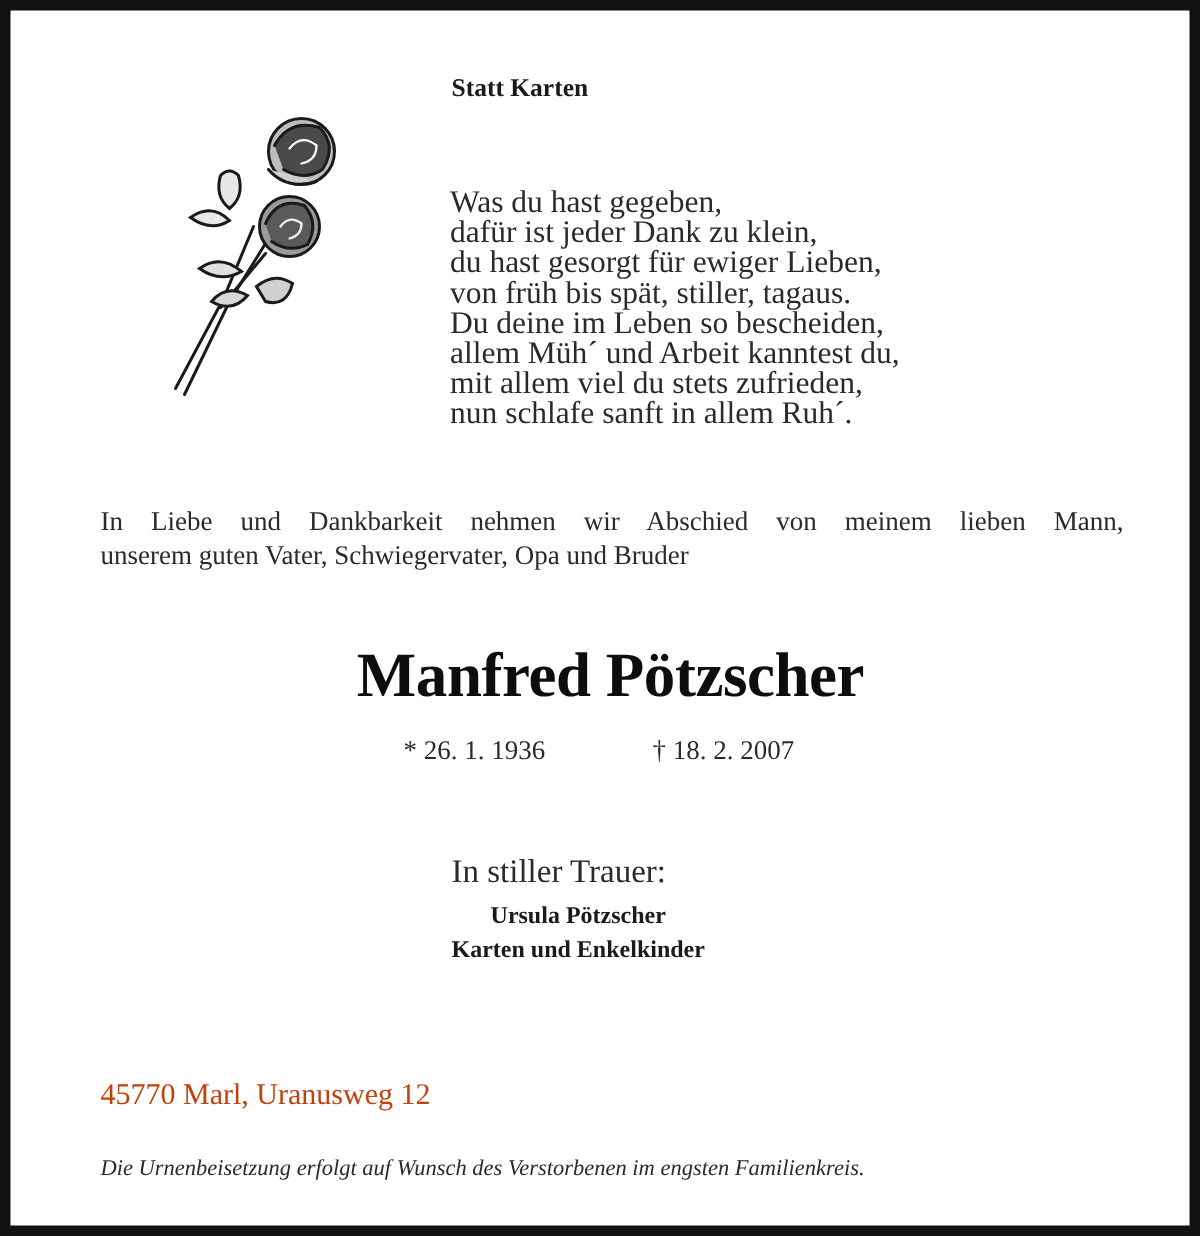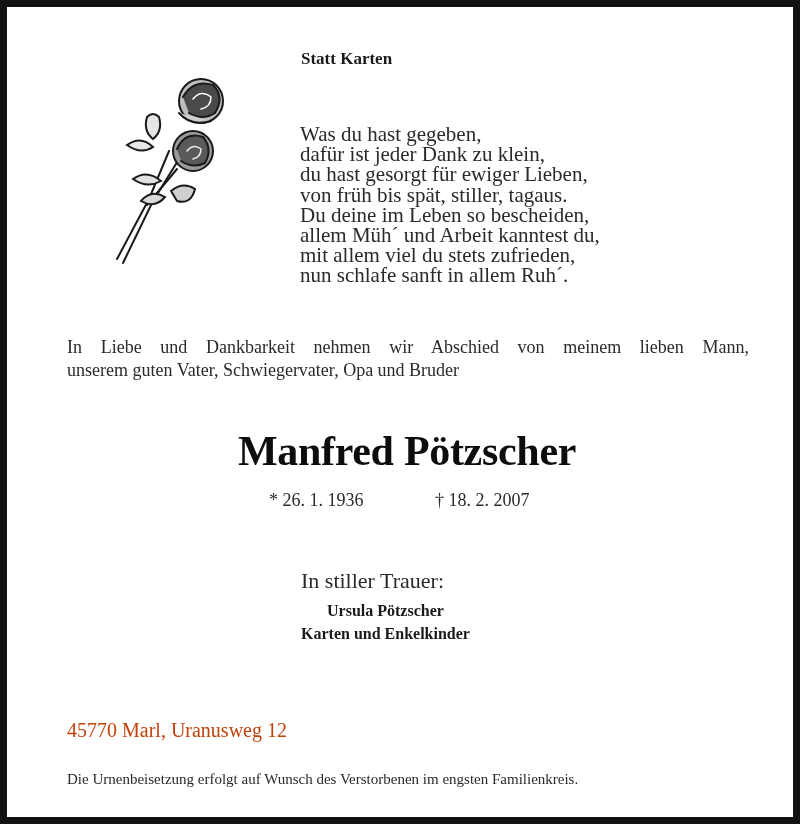--- a/index.html
+++ b/index.html
@@ -27,21 +27,21 @@
   .intro { left: 60px; top: 329px; width: 682px; font-size: 18px; line-height: 23px; color: #2a2a2a; }
   .intro .l1 { text-align: justify; text-align-last: justify; white-space: nowrap; }
   .intro .l2 { white-space: nowrap; }
   .name { left: 0; width: 800px; top: 420px; text-align: center; font-size: 42px; font-weight: bold; color: #0d0d0d; letter-spacing: -0.3px; }
   .dates { left: 0; width: 800px; top: 483px; font-size: 18px; color: #2a2a2a; }
   .birth { position: absolute; left: 262px; top: 0; white-space: nowrap; font-family: Liberation Serif, serif; }
   .death { position: absolute; left: 428px; top: 0; white-space: nowrap; }
   .trauer-label { left: 294px; top: 561px; font-size: 22px; color: #2a2a2a; }
   .mourners { left: 294px; top: 592px; font-size: 16px; font-weight: bold; line-height: 23px; color: #1a1a1a; text-align: center; }
   .address { left: 60px; top: 692px; font-size: 20px; color: #c2410c; margin-top: 20px; }
-  .note { left: 60px; top: 764px; font-size: 15px; color: #2a2a2a; white-space: nowrap; }
+  .note { left: 60px; top: 764px; font-size: 15px; color: #2a2a2a; white-space: nowrap; font-style: italic; }
 </style>
 </head>
 <body>
 
 <div class="frame">
 
   <div class="abs statt">Statt Karten</div>
 
   <div class="abs rose">
     <svg width="130" height="196" viewBox="0 0 130 196" xmlns="http://www.w3.org/2000/svg">

